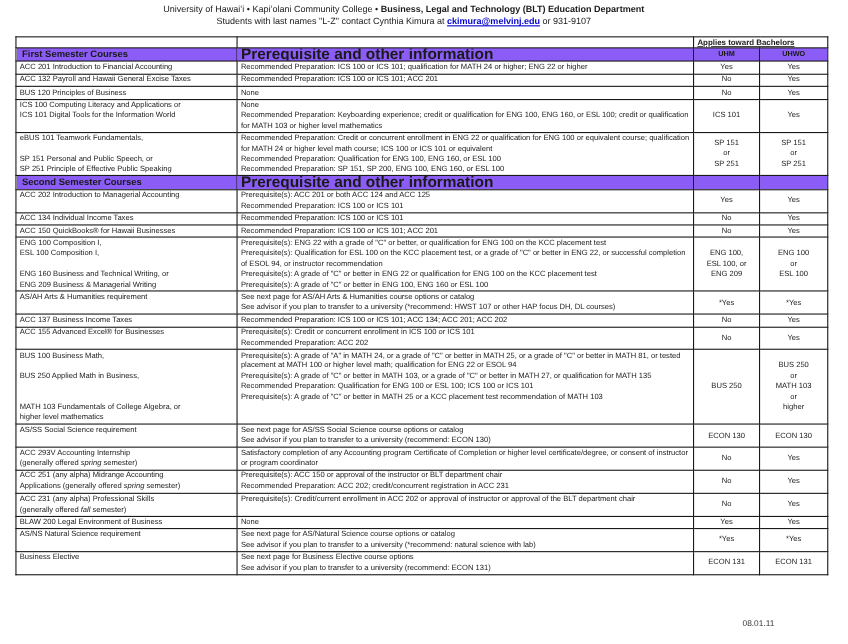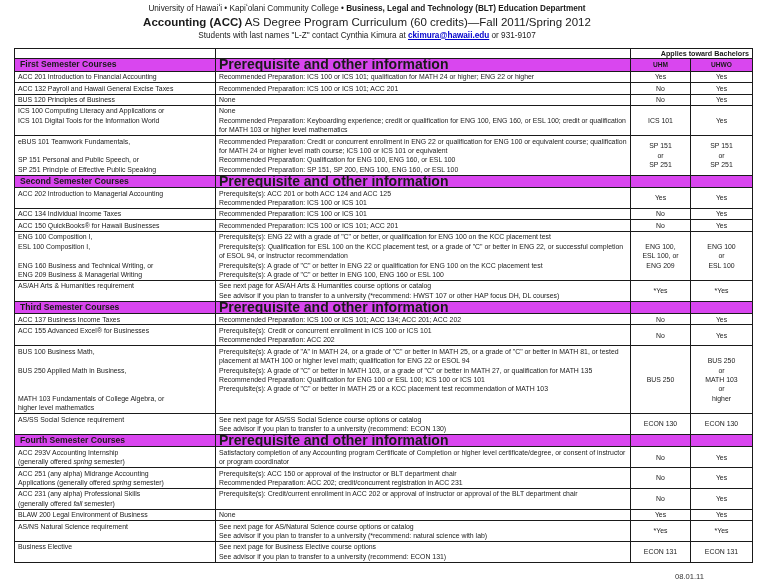--- a/index.html
+++ b/index.html
@@ -20,47 +20,46 @@
   .email{color:#0000cc;text-decoration:underline;font-weight:bold;cursor:pointer;}
 
   
   table.curr{
     border-collapse:collapse;table-layout:fixed;
     margin:7px 0 0 14px;width:738px;
     font-size:6.9px;line-height:9.4px;
   }
   col.c1{width:201px;} col.c2{width:415px;} col.c3{width:60px;} col.c4{width:62px;}
   td{border:1px solid #1a1a1a;padding:0px 3px;vertical-align:top;overflow:hidden;}
-  td.applies{font-weight:bold;text-align:right;font-size:7.2px;}
+  td.applies{font-weight:bold;text-align:left;font-size:7.2px;text-decoration:underline;}
   td.blank-top{border:1px solid #1a1a1a;}
-  tr.sec-row td{background:#d946ef;}
+  tr.sec-row td{background:#8b5cf6;}
   td.sec-title{font-weight:bold;font-size:8.6px;padding:1px 5px;}
   td.sec-prereq{font-weight:bold;font-size:14px;padding:1px 3px;}
   td.colhead{font-weight:bold;font-size:6.6px;text-align:center;vertical-align:middle;}
   td.course,td.info{padding-top:0.5px;padding-bottom:0.5px;}
   td.uni{
     text-align:center;vertical-align:middle;white-space:pre-line;
     padding-top:0.5px;padding-bottom:0.5px;
   }
   .line{min-height:9.4px;}
 
   
   .doc-footer{
-    position:absolute;right:30px;bottom:4px;font-size:7.6px;color:#333;
+    position:absolute;right:30px;bottom:14px;font-size:7.6px;color:#333;
   }
 </style>
 </head>
 <body>
 
 <div class="page">
 
   <div class="doc-header">
     <div class="hl1"><span>University of Hawaiʻi • Kapiʻolani Community College • </span><b>Business, Legal and Technology (BLT) Education Department</b></div>
-    <div class="hl2"><b>Accounting (ACC)</b><span> AS Degree Program Curriculum (60 credits)—Fall 2011/Spring 2012</span></div>
-    <div class="hl4"><span>Students with last names "L-Z" contact Cynthia Kimura at </span><span class="email">ckimura@hawaii.edu</span><span> or 931-9107</span></div>
+    <div class="hl4"><span>Students with last names "L-Z" contact Cynthia Kimura at </span><span class="email">ckimura@melvinj.edu</span><span> or 931-9107</span></div>
   </div>
 
   <table class="curr">
     <colgroup>
         <col class="c1">
         <col class="c2">
         <col class="c3">
         <col class="c4">
       </colgroup>
     <tbody>
@@ -198,26 +197,20 @@
           <td class="course">
             <div class="line">AS/AH Arts &amp; Humanities requirement</div>
           </td>
           <td class="info">
             <div class="line">See next page for AS/AH Arts &amp; Humanities course options or catalog</div>
             <div class="line">See advisor if you plan to transfer to a university (*recommend: HWST 107 or other HAP focus DH, DL courses)</div>
           </td>
           <td class="uni">*Yes</td>
           <td class="uni">*Yes</td>
         </tr>
-        <tr class="sec-row">
-          <td class="sec-title">Third Semester Courses</td>
-          <td class="sec-prereq">Prerequisite and other information</td>
-          <td></td>
-          <td></td>
-        </tr>
         <tr>
           <td class="course">
             <div class="line">ACC 137 Business Income Taxes</div>
           </td>
           <td class="info">
             <div class="line">Recommended Preparation: ICS 100 or ICS 101; ACC 134; ACC 201; ACC 202</div>
           </td>
           <td class="uni">No</td>
           <td class="uni">Yes</td>
         </tr>
@@ -259,26 +252,20 @@
           <td class="course">
             <div class="line">AS/SS Social Science requirement</div>
           </td>
           <td class="info">
             <div class="line">See next page for AS/SS Social Science course options or catalog</div>
             <div class="line">See advisor if you plan to transfer to a university (recommend: ECON 130)</div>
           </td>
           <td class="uni">ECON 130</td>
           <td class="uni">ECON 130</td>
         </tr>
-        <tr class="sec-row">
-          <td class="sec-title">Fourth Semester Courses</td>
-          <td class="sec-prereq">Prerequisite and other information</td>
-          <td></td>
-          <td></td>
-        </tr>
         <tr>
           <td class="course">
             <div class="line">ACC 293V Accounting Internship</div>
             <div class="line">(generally offered <i>spring</i> semester)</div>
           </td>
           <td class="info">
             <div class="line">Satisfactory completion of any Accounting program Certificate of Completion or higher level certificate/degree, or consent of instructor or program coordinator</div>
           </td>
           <td class="uni">No</td>
           <td class="uni">Yes</td>

